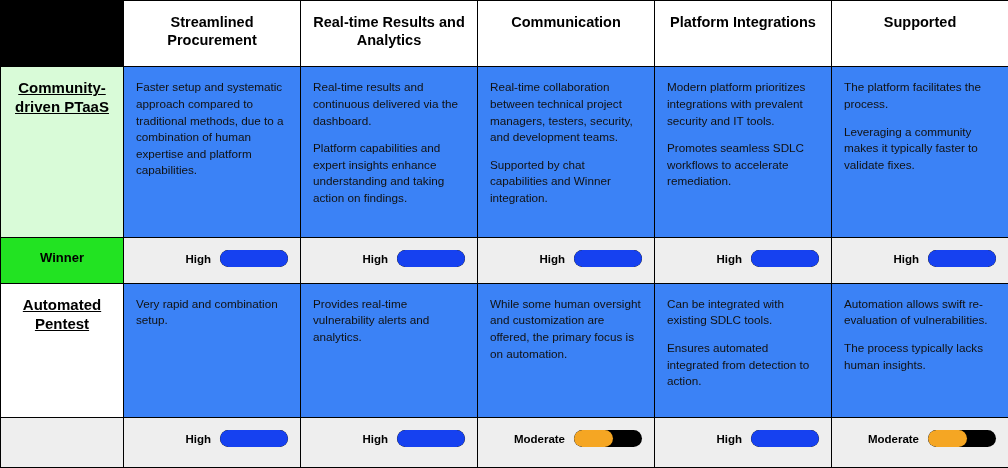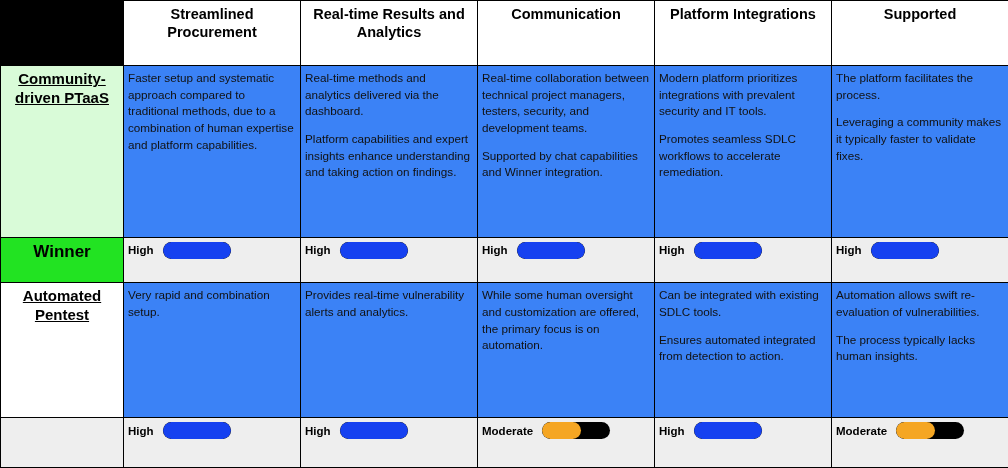--- a/index.html
+++ b/index.html
@@ -20,21 +20,21 @@
   }
   table.matrix {
     border-collapse: collapse;
     table-layout: fixed;
     width: 1008px;
     height: 468px;
   }
   table.matrix td, table.matrix th {
     border: 1px solid #000000;
     vertical-align: top;
-    padding: 4px;
+    padding: 12px;
   }
   
   col.c0 { width: 123px; }
   col.c1 { width: 177px; }
   col.c2 { width: 177px; }
   col.c3 { width: 177px; }
   col.c4 { width: 177px; }
   col.c5 { width: 177px; }
 
   
@@ -81,32 +81,32 @@
   }
   .content p:last-child { margin-bottom: 0; }
 
   
   .winner-row { height: 42px; }
   .winner-label {
     background: #22e322;
     text-align: center;
     vertical-align: middle;
     font-weight: bold;
-    font-size: 17px;
+    font-size: 13px;
     color: #000000;
   }
   .rating-cell {
     background: #eeeeee;
     vertical-align: middle;
     padding: 0 10px;
   }
   .rating-inner {
     display: flex;
     align-items: center;
-    justify-content: flex-start;
+    justify-content: flex-end;
     gap: 9px;
   }
   .rating-text {
     font-size: 11.5px;
     font-weight: bold;
     color: #000000;
     white-space: nowrap;
   }
   .pill {
     width: 68px;
@@ -160,21 +160,21 @@
         <td class="hdr-cell">Platform Integrations</td>
         <td class="hdr-cell">Supported</td>
       </tr>
 
       <tr style="height:158px;">
         <td class="rowlabel green-light">Community-driven PTaaS</td>
         <td class="content">
           <p>Faster setup and systematic approach compared to traditional methods, due to a combination of human expertise and platform capabilities.</p>
         </td>
         <td class="content">
-          <p>Real-time methods and analytics delivered via the dashboard.</p>
+          <p>Real-time results and continuous delivered via the dashboard.</p>
           <p>Platform capabilities and expert insights enhance understanding and taking action on findings.</p>
         </td>
         <td class="content">
           <p>Real-time collaboration between technical project managers, testers, security, and development teams.</p>
           <p>Supported by chat capabilities and Winner integration.</p>
         </td>
         <td class="content">
           <p>Modern platform prioritizes integrations with prevalent security and IT tools.</p>
           <p>Promotes seamless SDLC workflows to accelerate remediation.</p>
         </td>

